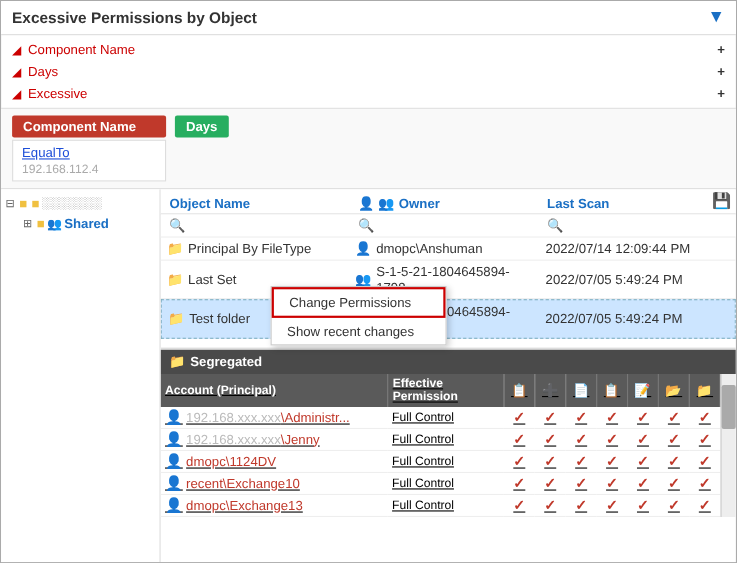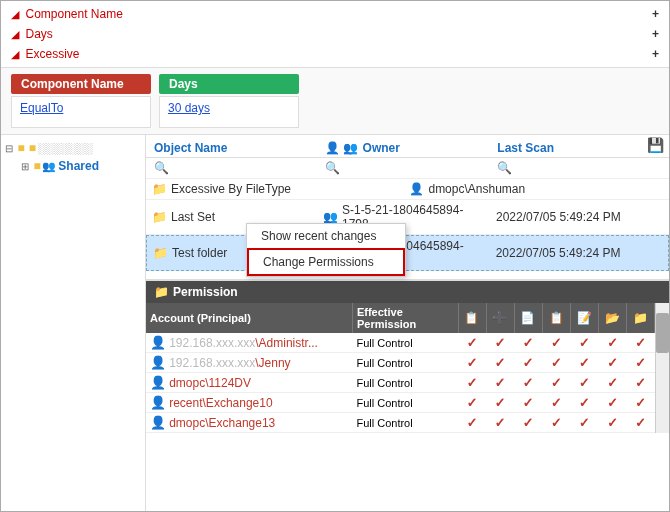--- a/index.html
+++ b/index.html
@@ -58,38 +58,42 @@
     
     .context-menu { position: absolute; top: 88px; left: 100px; background: #fff; border: 1px solid #ccc; box-shadow: 2px 2px 6px rgba(0,0,0,0.2); z-index: 100; min-width: 160px; }
     .ctx-item { padding: 5px 14px; cursor: pointer; color: #333; }
     .ctx-item.highlight { border: 2px solid #c00; color: #333; font-weight: normal; }
 
     
     .perms-panel { border-top: 2px solid #ddd; background: #fff; }
     .perms-header { display: flex; align-items: center; padding: 4px 8px; background: #4a4a4a; color: #fff; font-weight: bold; font-size: 12px; gap: 4px; }
     .perms-header .folder-icon-sm { color: #f0c040; font-size: 12px; }
 
-    .perms-table { width: 100%; border-collapse: collapse; }
+    .perms-table { width: 100%; border-collapse: collapse; text-decoration: underline; }
     .perms-table th { background: #5a5a5a; color: #fff; padding: 3px 4px; text-align: left; font-size: 11px; border-right: 1px solid #777; }
     .perms-table th.center { text-align: center; }
     .perms-table td { padding: 2px 4px; border-bottom: 1px solid #eee; font-size: 11px; }
     .perms-table td.icon-cell { text-align: center; }
     .check-icon { color: #c0392b; font-size: 13px; font-weight: bold; }
     .user-link { color: #c0392b; cursor: pointer; display: flex; align-items: center; gap: 3px; }
     .user-icon { font-size: 13px; }
     .scrollbar-area { width: 14px; background: #eee; border-left: 1px solid #ccc; display: flex; flex-direction: column; }
     .scrollbar-thumb { background: #aaa; width: 100%; height: 40px; margin-top: 10px; border-radius: 2px; }
     .save-icon { color: #1a6fc4; cursor: pointer; font-size: 14px; margin-left: auto; }
     .header-icons { display: flex; align-items: center; gap: 3px; }
   </style>
 </head>
 <body>
 
 <div class="main-container">
 
+  <div class="header">
+    <span class="header-title">Excessive Permissions by Object</span>
+    <span class="filter-icon">▼</span>
+  </div>
 
   <div class="filter-row">
     <div class="filter-item">
       <span style="color:#c00; font-size:11px;">◢</span>
       <span class="label">Component Name</span>
       <span class="plus">+</span>
     </div>
     <div class="filter-item">
       <span style="color:#c00; font-size:11px;">◢</span>
       <span class="label">Days</span>
@@ -100,27 +104,25 @@
       <span class="label">Excessive</span>
       <span class="plus">+</span>
     </div>
   </div>
 
   <div class="filter-tags">
     <div style="display:flex; flex-direction:column; gap:2px;">
       <div class="tag-red">Component Name</div>
       <div class="tag-box">
         <span class="tag-link">EqualTo</span>
+        <span class="tag-ip">192.168.112.4</span>
       </div>
     </div>
     <div style="display:flex; flex-direction:column; gap:2px;">
       <div class="tag-green">Days</div>
-      <div class="tag-box">
-        <span class="tag-link">30 days</span>
-      </div>
     </div>
   </div>
 
   <div class="content-area">
 
     <div class="tree-panel">
       <div class="tree-root">
         <span class="tree-expand">⊟</span>
         <span style="color:#f0c040; font-size:12px;">■</span>
         <span style="color:#f0c040; font-size:12px; margin-left:2px;">■</span>
@@ -163,26 +165,27 @@
         </div>
         <div class="search-cell">
           <span style="color:#555; cursor:pointer;">🔍</span>
         </div>
       </div>
 
       <div class="table-rows" style="max-height:100px;">
         <div class="table-row">
           <div class="cell-object">
             <span class="folder-icon">📁</span>
-            <span>Excessive By FileType</span>
+            <span>Principal By FileType</span>
           </div>
           <div class="cell-owner">
             <span>👤</span>
             <span>dmopc\Anshuman</span>
           </div>
+          <div class="cell-scan">2022/07/14 12:09:44 PM</div>
         </div>
         <div class="table-row">
           <div class="cell-object">
             <span class="folder-icon">📁</span>
             <span>Last Set</span>
           </div>
           <div class="cell-owner">
             <span>👥</span>
             <span>S-1-5-21-1804645894-1798....</span>
           </div>
@@ -195,28 +198,28 @@
           </div>
           <div class="cell-owner">
             <span>👥</span>
             <span>S-1-5-21-1804645894-1798....</span>
           </div>
           <div class="cell-scan">2022/07/05 5:49:24 PM</div>
         </div>
       </div>
 
       <div class="context-menu">
+        <div class="ctx-item highlight">Change Permissions</div>
         <div class="ctx-item">Show recent changes</div>
-        <div class="ctx-item highlight">Change Permissions</div>
       </div>
 
       <div class="perms-panel">
         <div class="perms-header">
           <span class="folder-icon-sm">📁</span>
-          <span>Permission</span>
+          <span>Segregated</span>
         </div>
         <div style="display:flex;">
           <table class="perms-table">
             <thead>
               <tr>
                 <th style="width:140px;">Account (Principal)</th>
                 <th style="width:90px;">Effective Permission</th>
                 <th class="center" style="width:22px;">
                   <span>📋</span>
                 </th>

